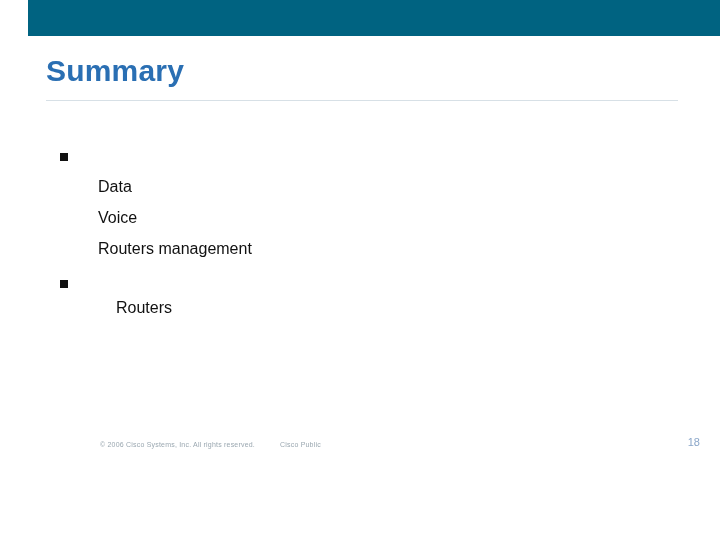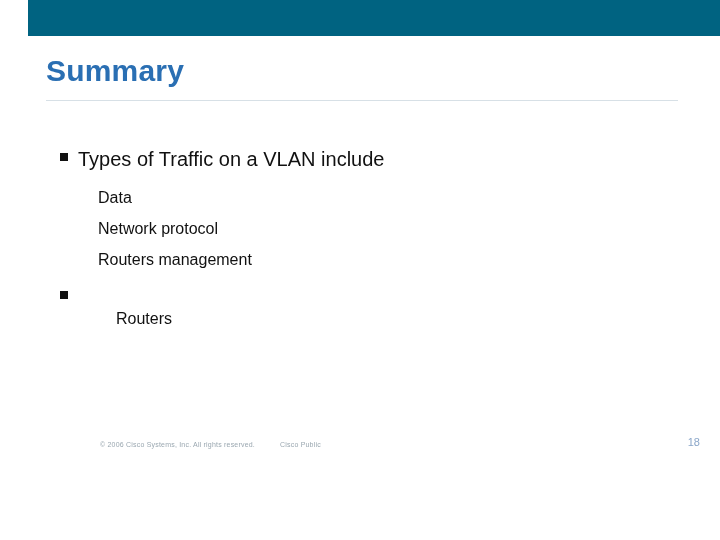--- a/index.html
+++ b/index.html
@@ -30,25 +30,24 @@
     <div class="topbar-white"></div>
   </div>
 
   <div class="title">Summary</div>
   <div class="rule"></div>
 
   <div class="content">
 
     <div class="bullet-row">
       <div class="bullet-sq"></div>
-      <div class="bullet-text">Types of Traffic on a VLAN include</div>
     </div>
     <div class="sub-list">
       <div class="sub-item">Data</div>
-      <div class="sub-item">Network protocol</div>
+      <div class="sub-item">Voice</div>
       <div class="sub-item">Routers management</div>
     </div>
 
     <div class="bullet-row">
       <div class="bullet-sq"></div>
     </div>
     <div class="sub-list-indent">
       <div class="sub-item">Routers</div>
     </div>
 

